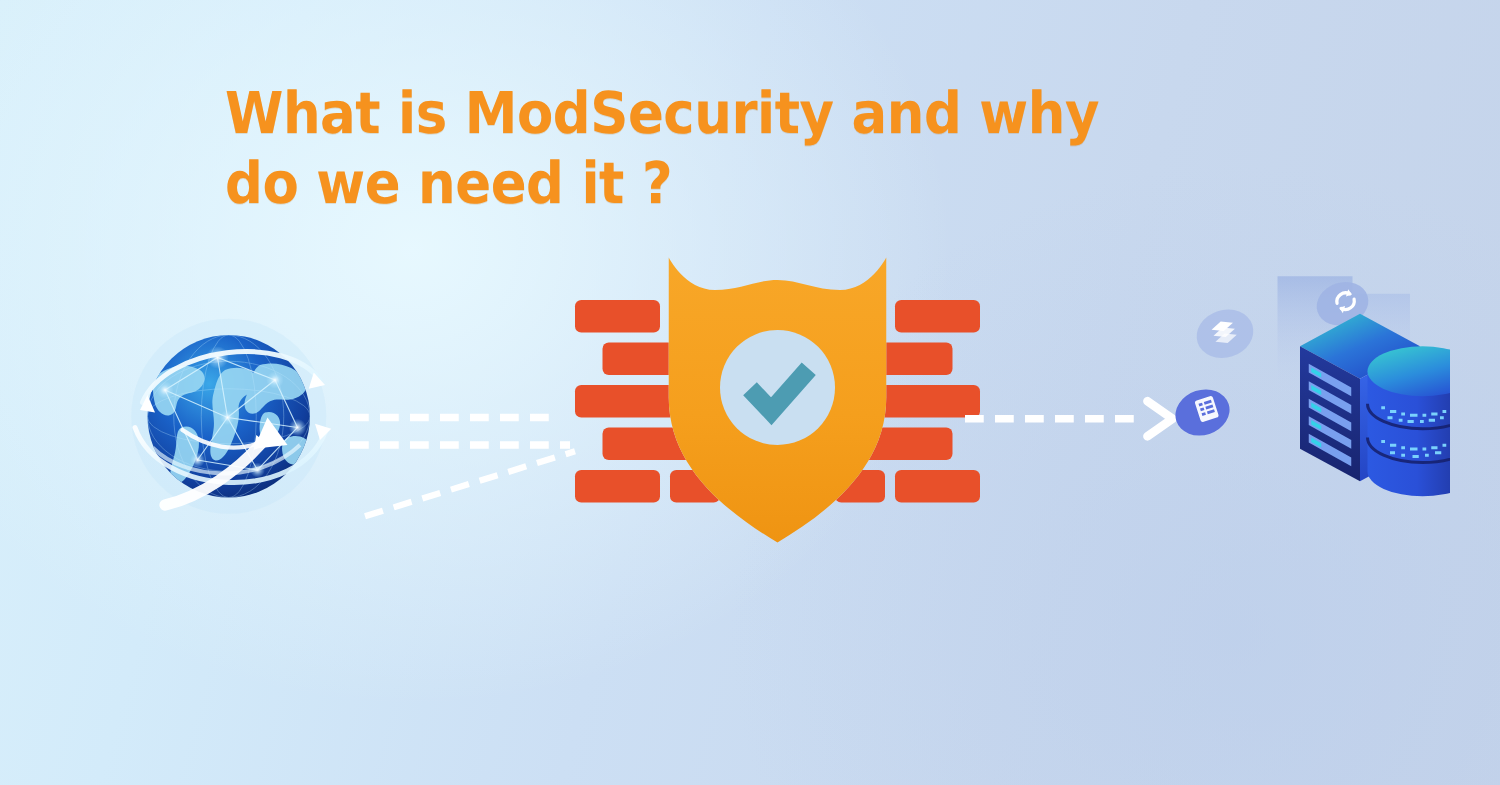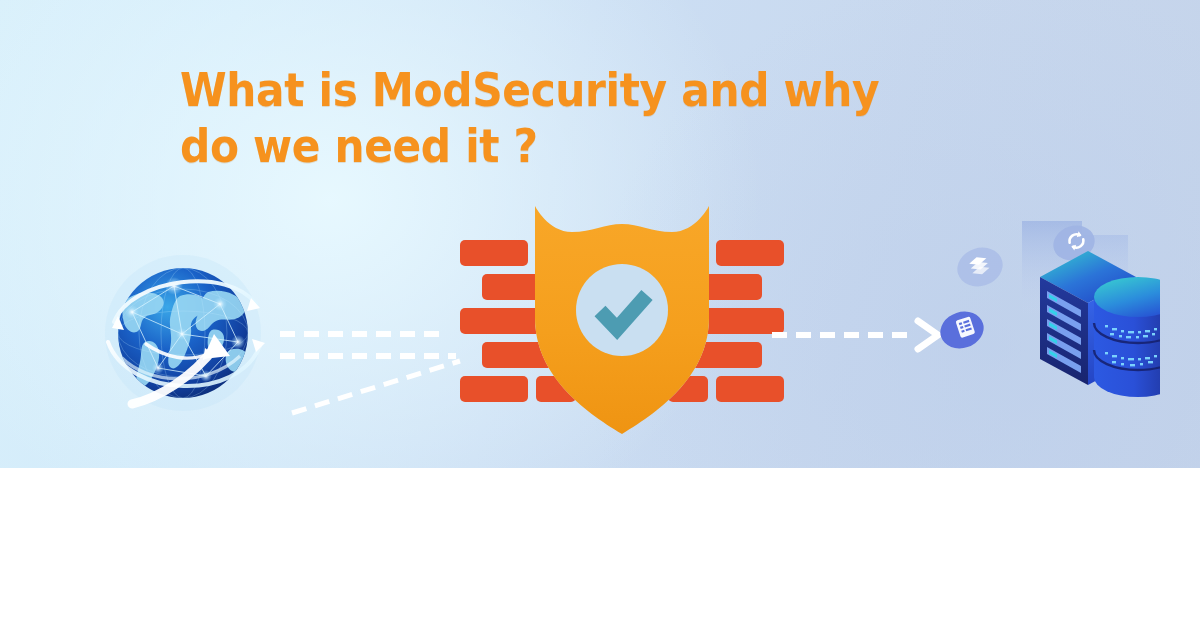--- a/index.html
+++ b/index.html
@@ -8,21 +8,21 @@
     padding: 0;
     background: #ffffff;
   }
   body {
     font-family: "DejaVu Sans", sans-serif;
   }
 
   .banner {
     position: relative;
     width: 1200px;
-    height: 468px;
+    height: 628px;
     overflow: hidden;
     background: linear-gradient(105deg,
                 #d9f0fb 0%,
                 #d3ebfa 18%,
                 #ccdff4 45%,
                 #c8d8ee 70%,
                 #c4d3ea 100%);
   }
 
   

